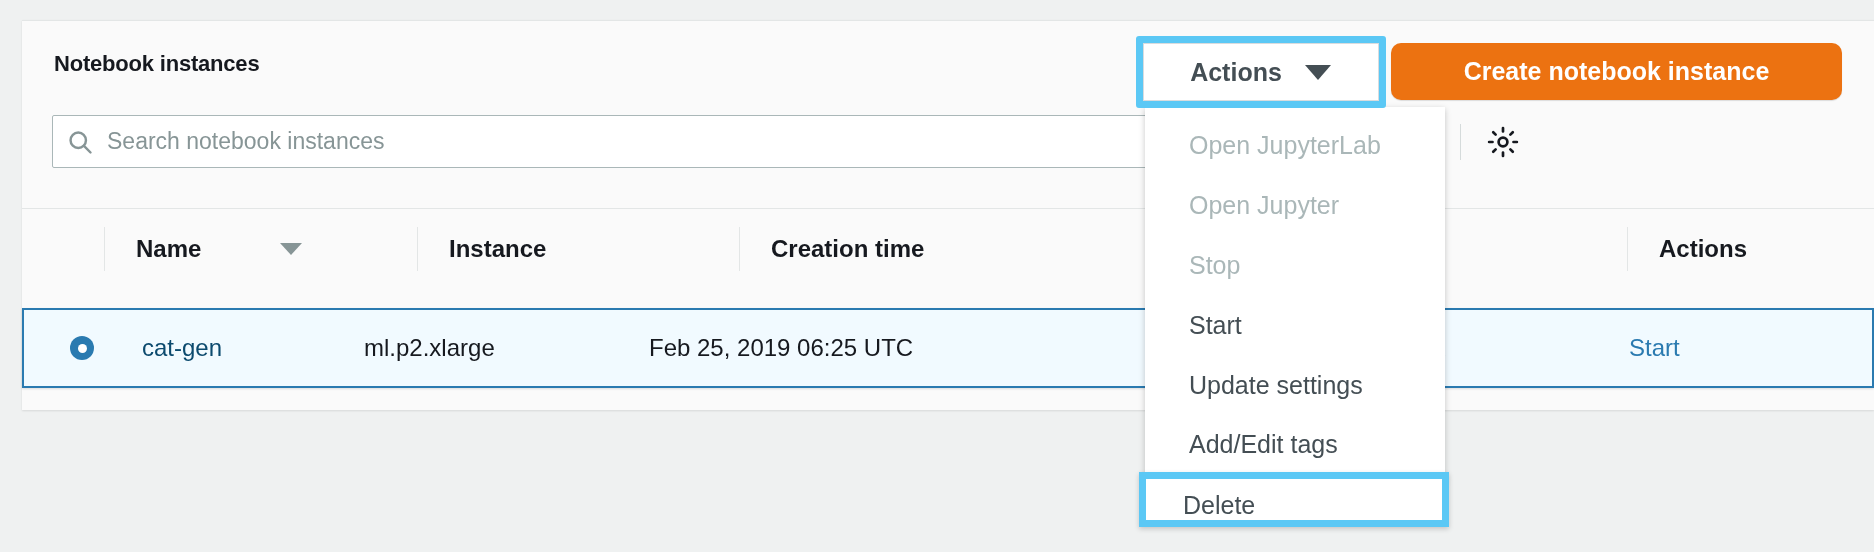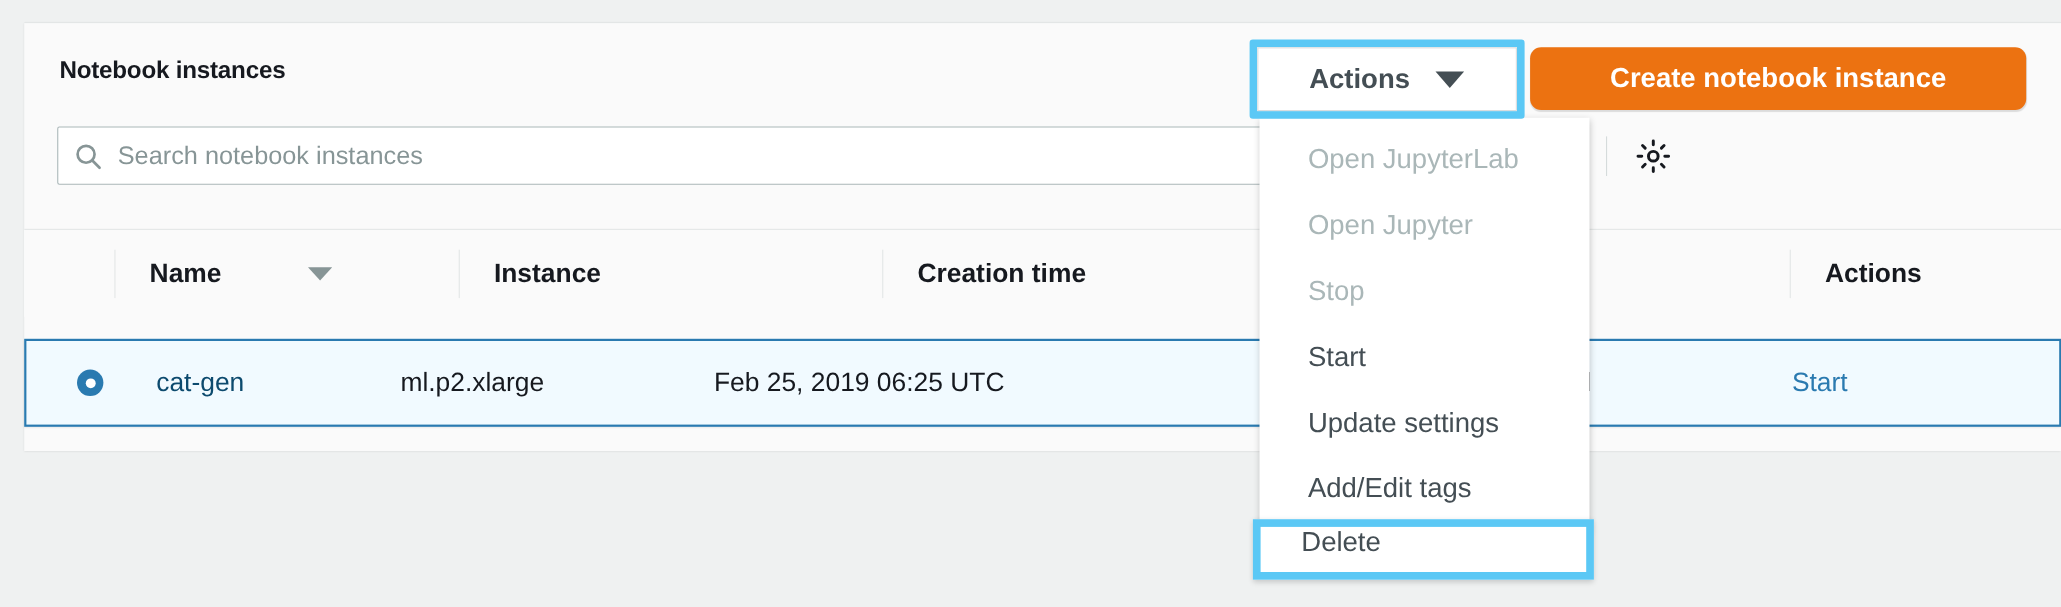--- a/index.html
+++ b/index.html
@@ -285,21 +285,21 @@
     position: absolute;
     left: 1139px;
     top: 472px;
     width: 310px;
     height: 55px;
     border: 7px solid #5bc8f5;
     box-sizing: border-box;
     background: #ffffff;
     z-index: 60;
     display: flex;
-    align-items: flex-start;
+    align-items: flex-end;
     box-shadow: 0 2px 5px rgba(0,0,0,0.18);
   }
   .delete-label {
     padding-left: 37px;
     font-size: 25px;
     color: #444e54;
     white-space: nowrap;
   }
 </style>
 </head>
@@ -355,21 +355,21 @@
               <polygon points="1,1 23,1 12,13" fill="#879596"></polygon>
             </svg>
         </span>
       </div>
 
       <div class="th" style="left:395px;justify-content:flex-end;">
         <span class="vline"></span>
         <span class="th-label">Instance</span>
       </div>
 
-      <div class="th" style="left:780px;">
+      <div class="th" style="left:717px;">
         <span class="vline"></span>
         <span class="th-label">Creation time</span>
       </div>
 
       <div class="th" style="left:1266px;">
         <span class="vline"></span>
         <span class="th-label"></span>
         <span class="sort-caret" style="margin-left:0;">
           <svg width="24" height="14" viewBox="0 0 24 14">
               <polygon points="1,1 23,1 12,13" fill="#879596"></polygon>

